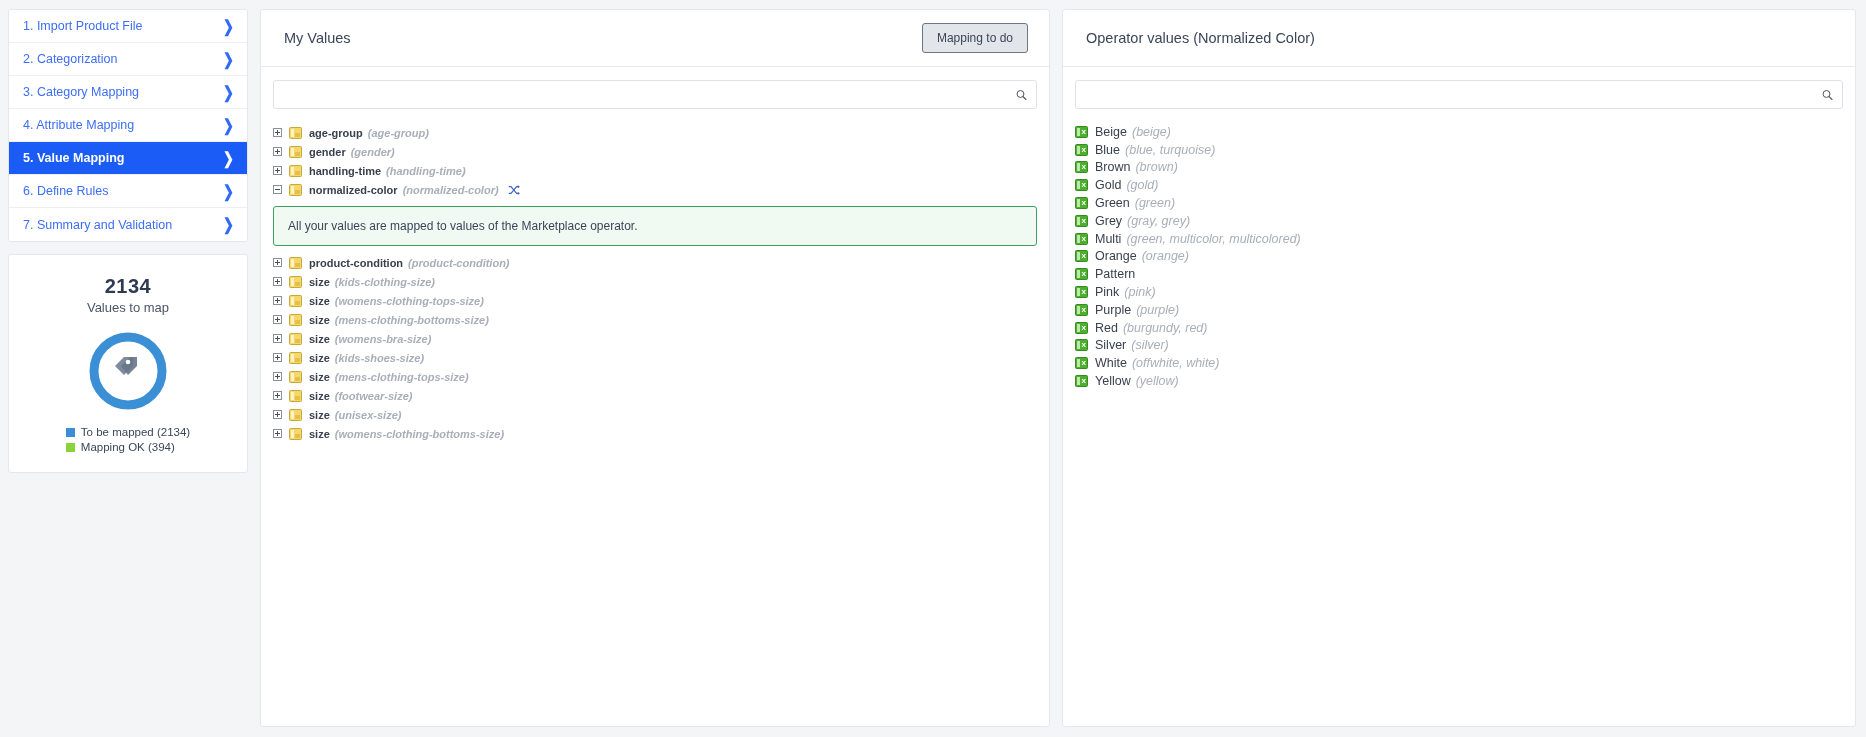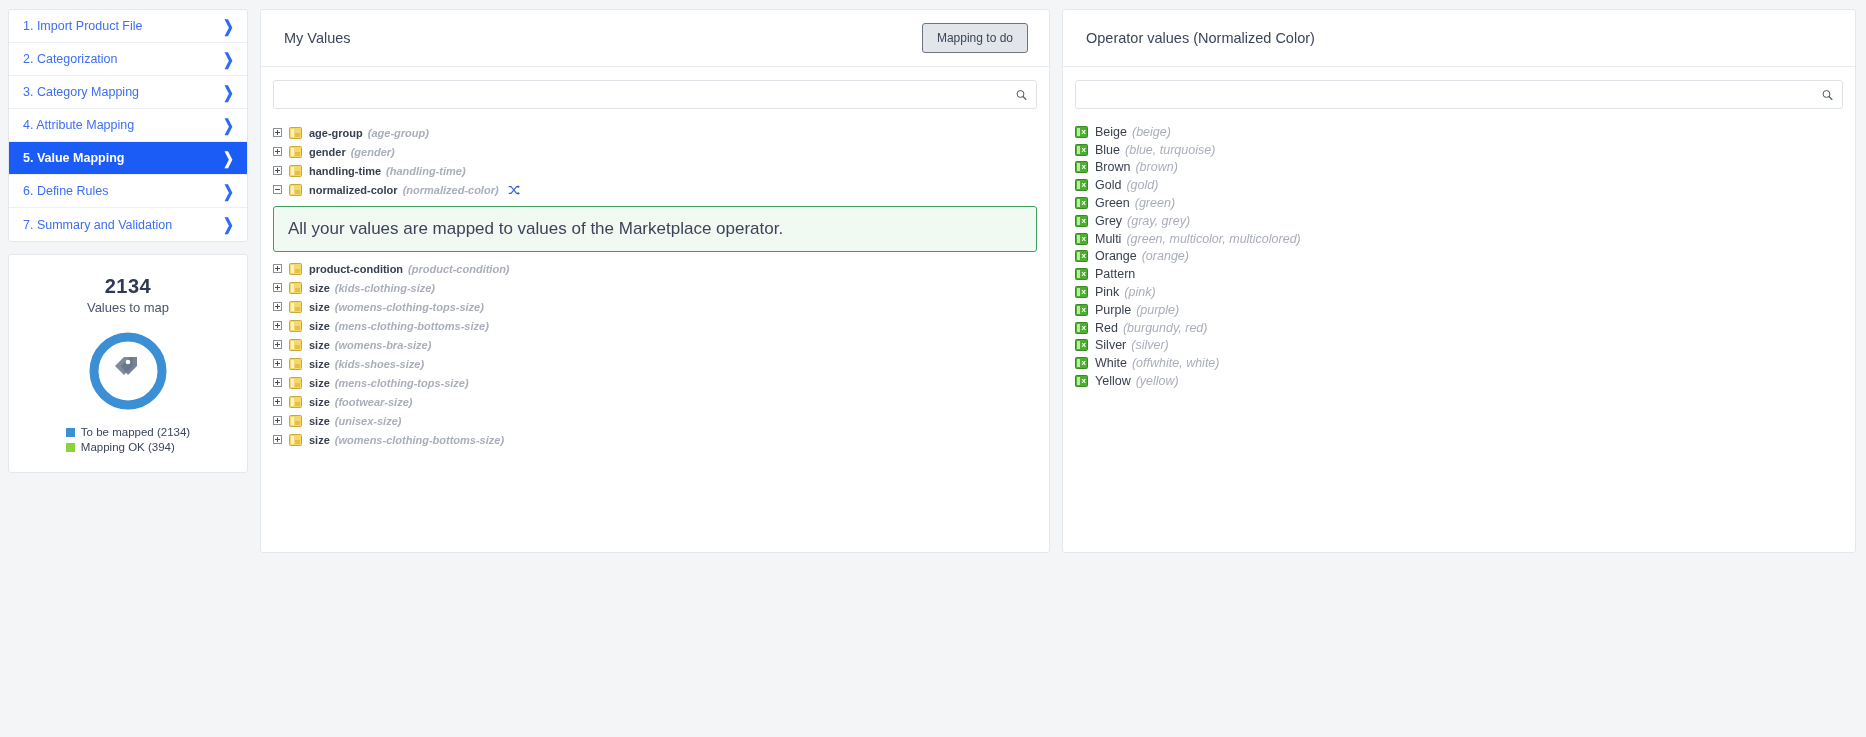--- a/index.html
+++ b/index.html
@@ -110,21 +110,21 @@
     height: 9px;
     margin-right: 6px;
     flex: 0 0 9px;
   }
 
   
   .panel {
     background: #ffffff;
     border: 1px solid #e4e7ec;
     border-radius: 3px;
-    height: 544px;
+    height: 718px;
     display: flex;
     flex-direction: column;
   }
   .panel-mid { flex: 0 0 790px; width: 790px; }
   .panel-right { flex: 1 1 auto; }
 
   .panel-head {
     height: 57px;
     flex: 0 0 57px;
     display: flex;
@@ -257,21 +257,21 @@
     flex: 0 0 12px;
     cursor: pointer;
   }
 
   .alert-mapped {
     margin: 7px 0 7px 0;
     background: #f1faf2;
     border: 1px solid #3f9f5c;
     border-radius: 3px;
     padding: 12px 14px;
-    font-size: 17px;
+    font-size: 12px;
     color: #3b4559;
   }
 
   
   .op-row {
     display: flex;
     align-items: center;
     height: 17.8px;
     font-size: 12.5px;
     white-space: nowrap;

